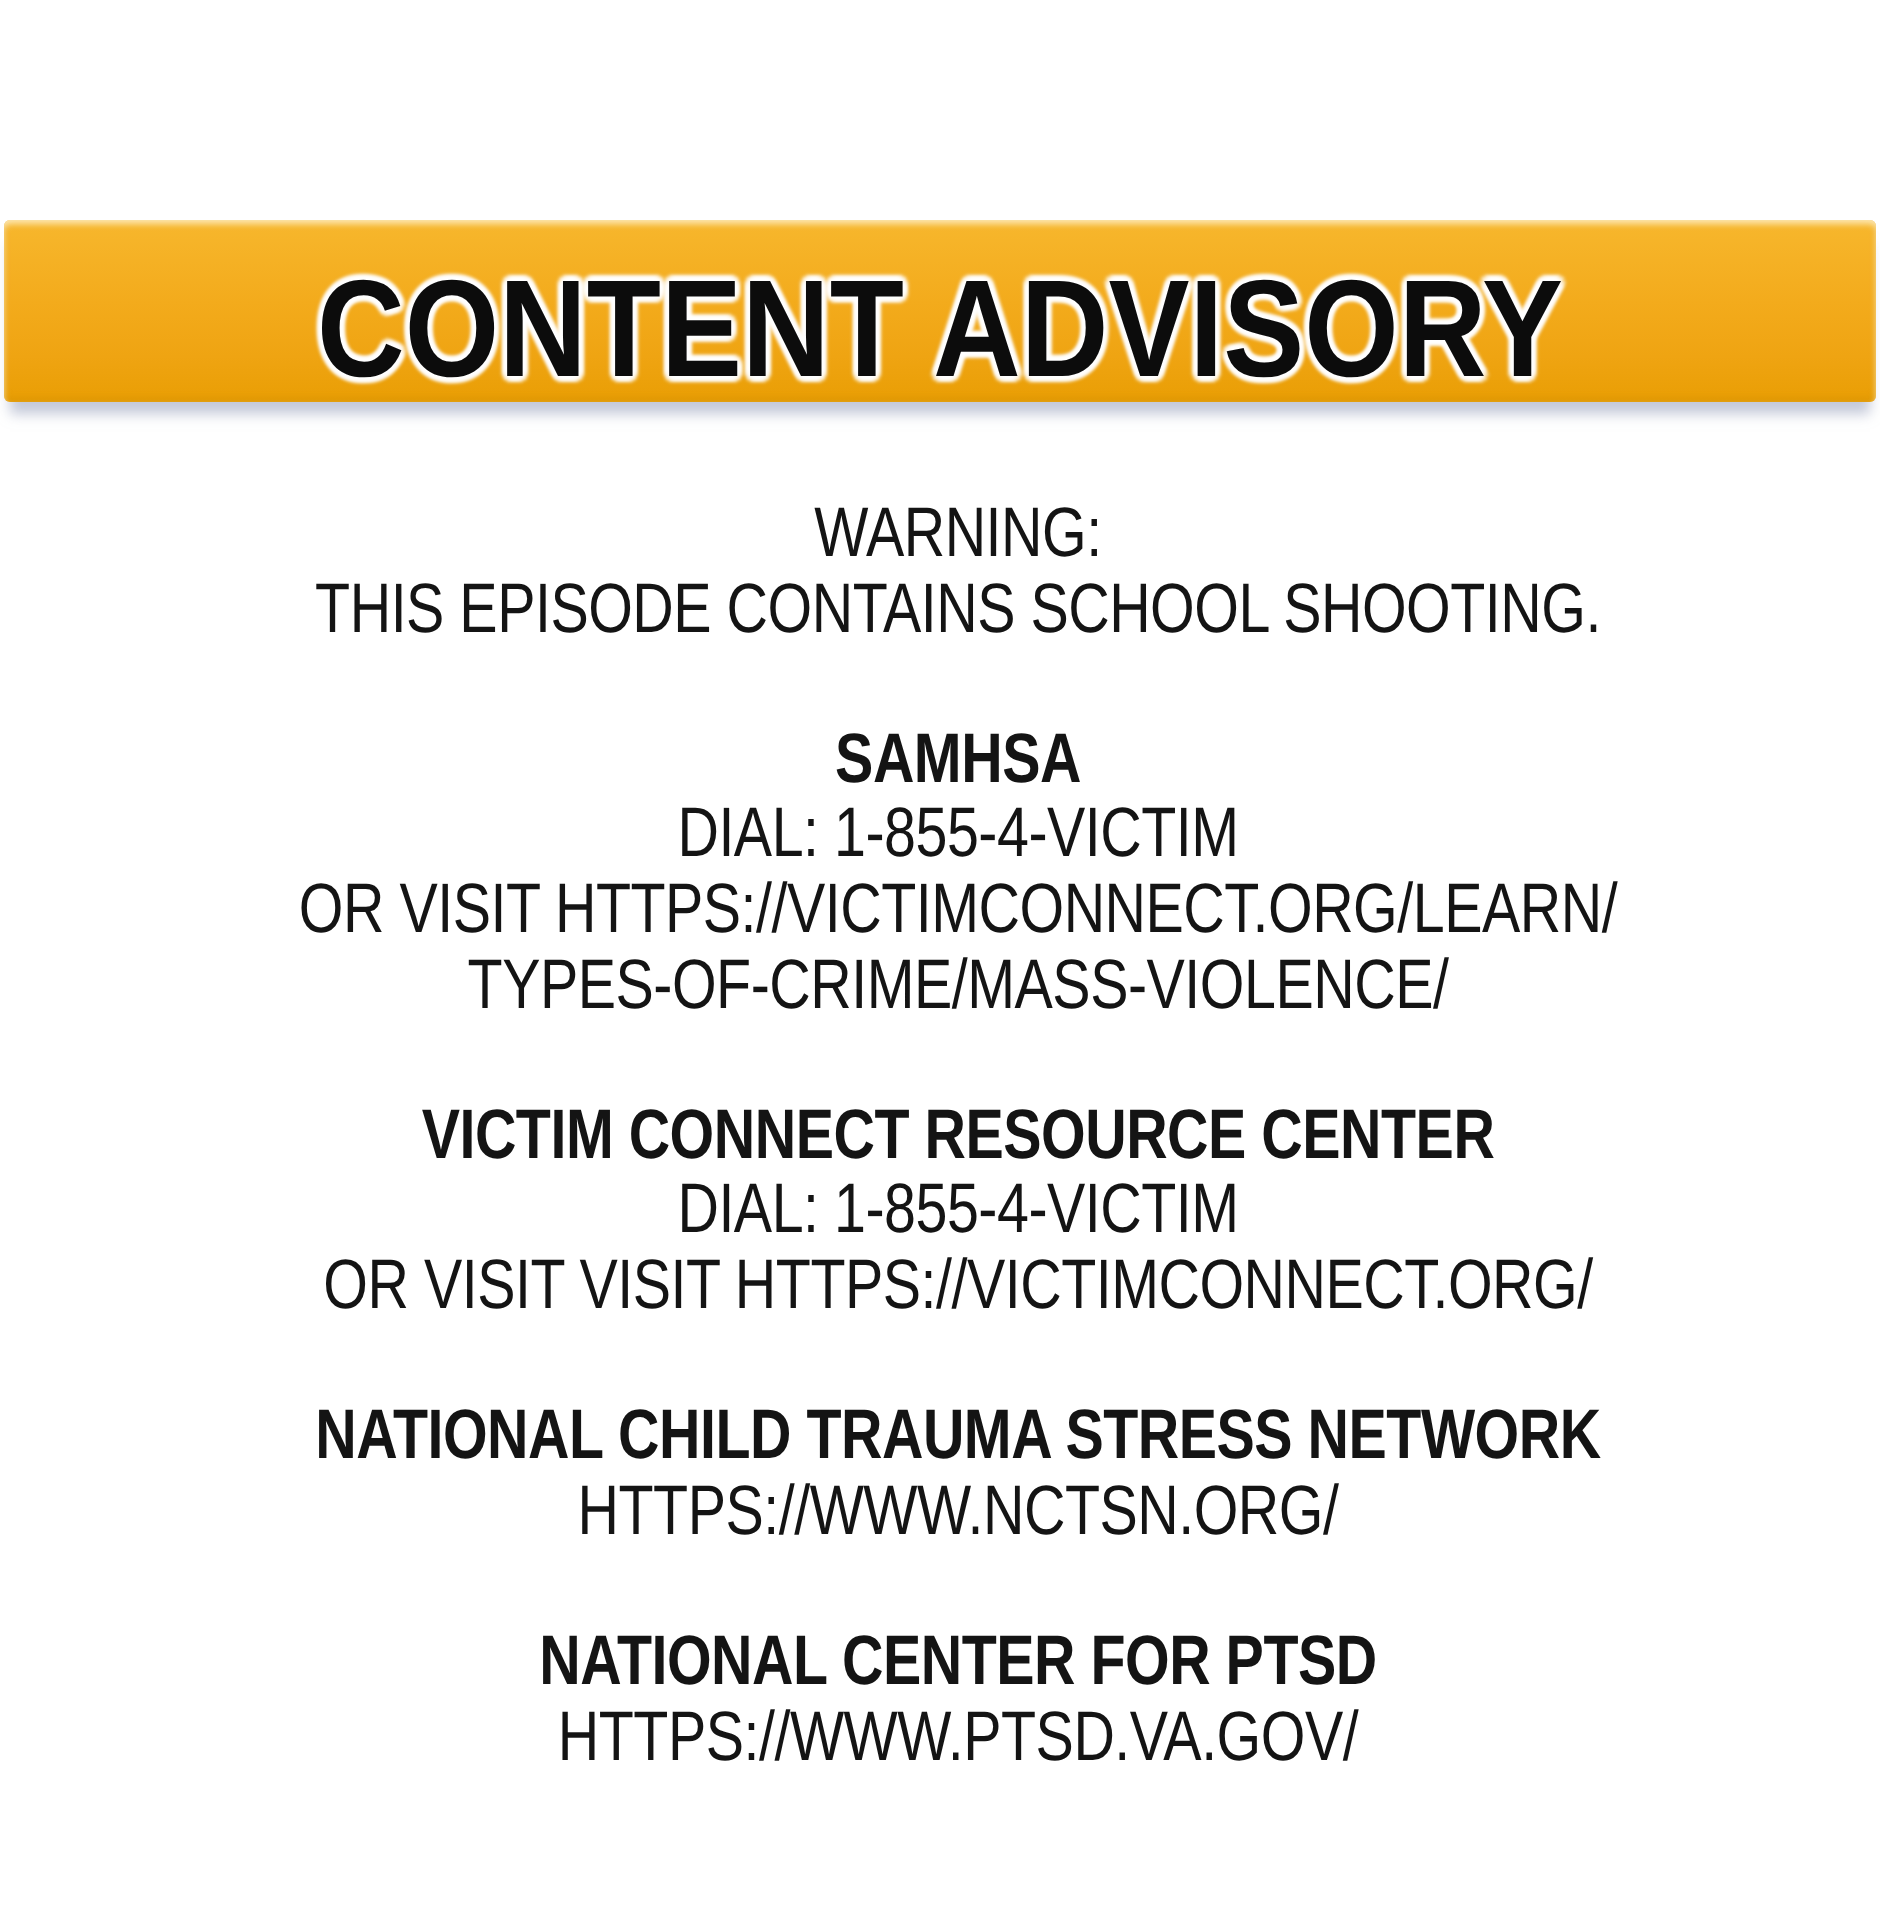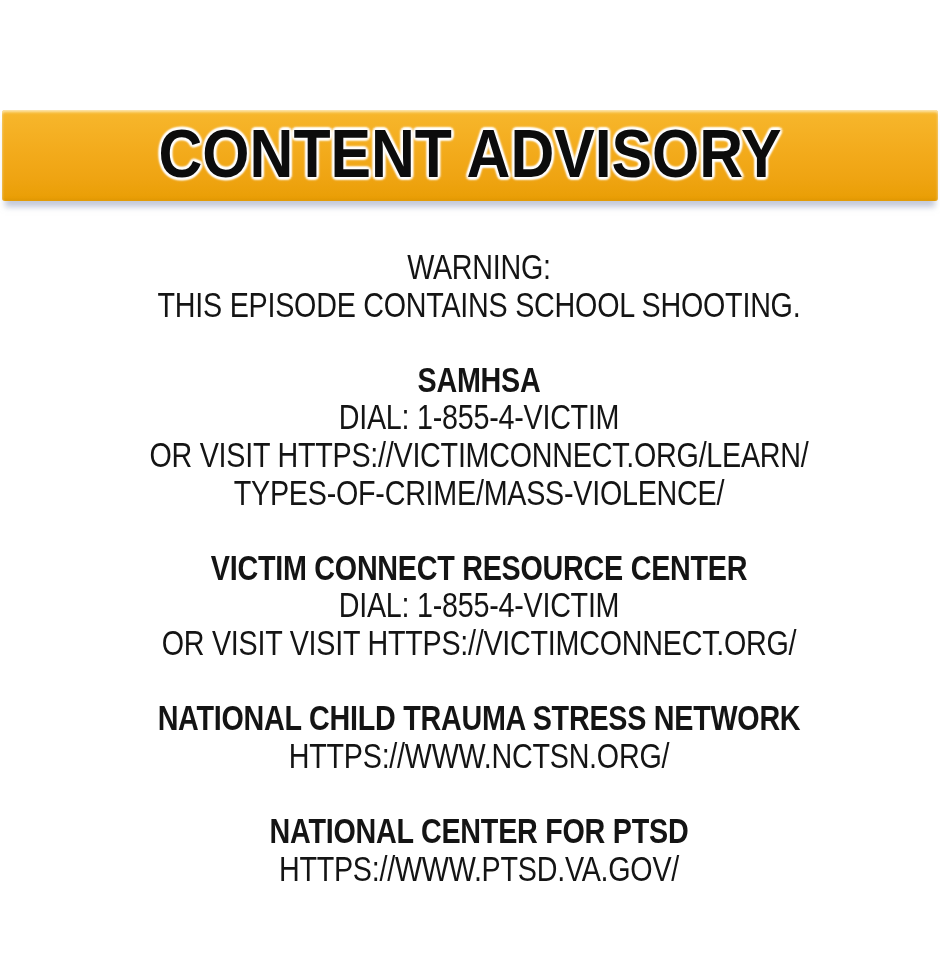--- a/index.html
+++ b/index.html
@@ -22,21 +22,21 @@
     left: 2px;
     right: 2px;
     height: 91px;
     background: linear-gradient(180deg, #f7b72d 0%, #f3ab1c 45%, #efa412 75%, #e99e04 100%);
     border-radius: 3px;
     box-shadow:
       0 9px 6px -3px rgba(148, 157, 186, 0.55),
       inset 0 2px 3px rgba(255, 248, 224, 0.75),
       inset 0 -2px 3px rgba(205, 140, 0, 0.35);
     display: flex;
-    align-items: center;
+    align-items: flex-end;
     justify-content: center;
   }
   .banner-title {
     font-weight: bold;
     font-size: 69px;
     line-height: 1;
     color: #0c0c0c;
     white-space: nowrap;
     letter-spacing: 0px;
     transform: scaleX(0.88) translateY(-2px);

